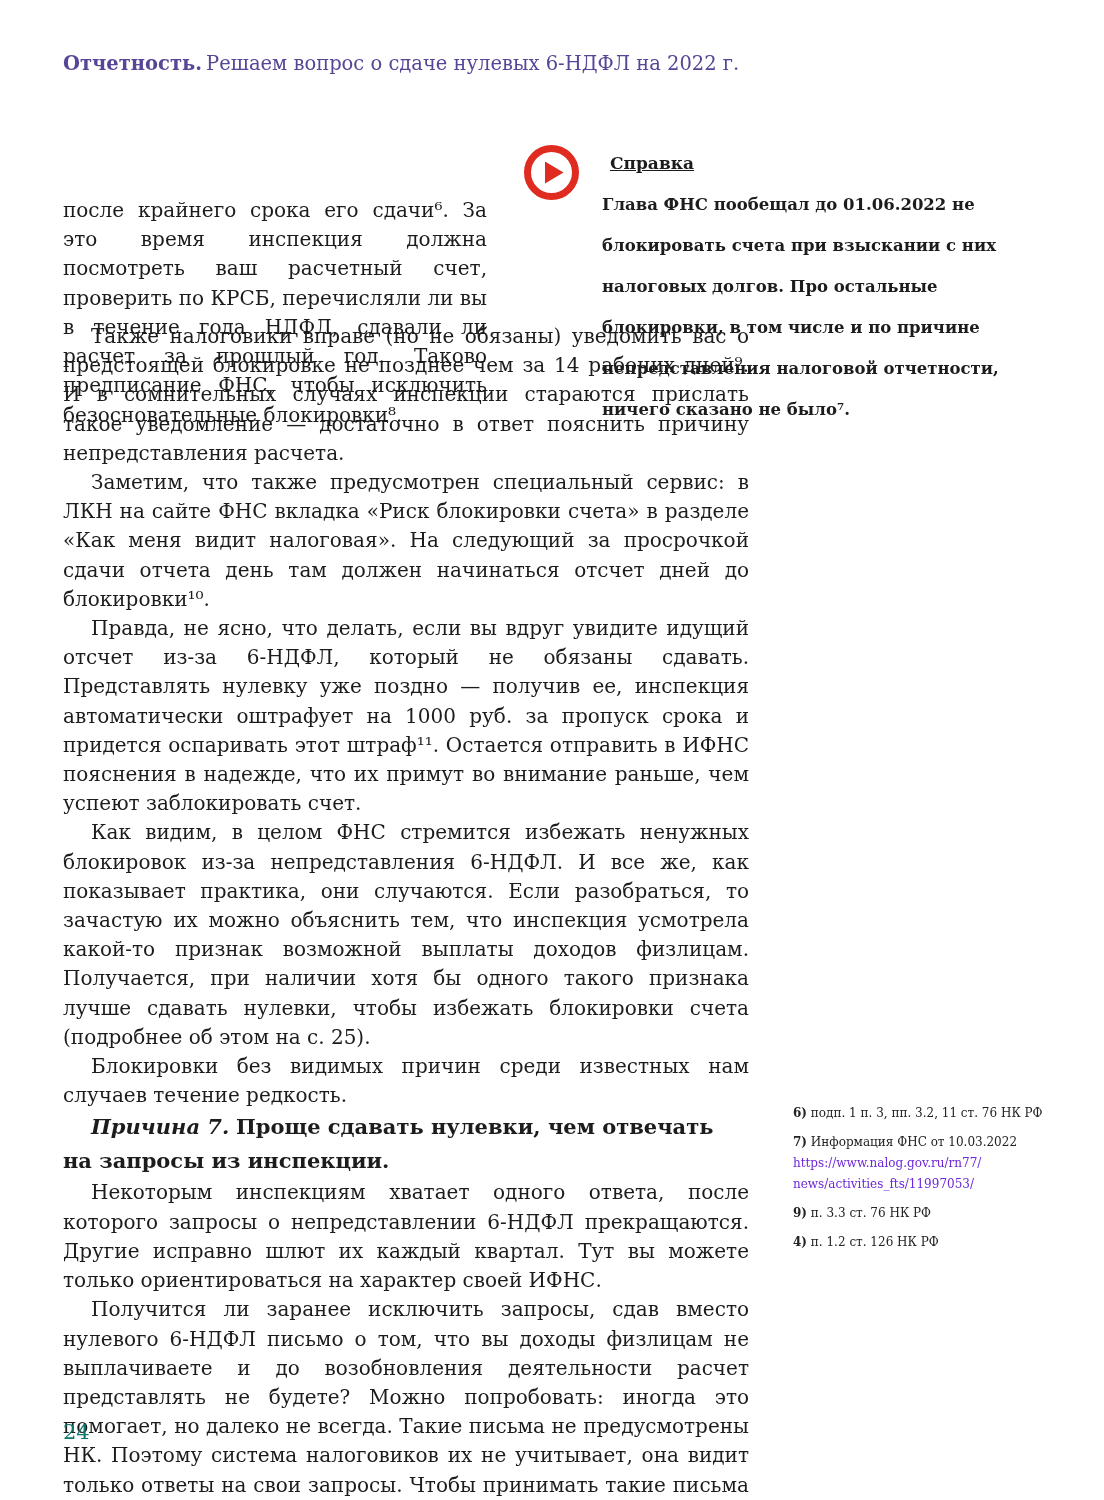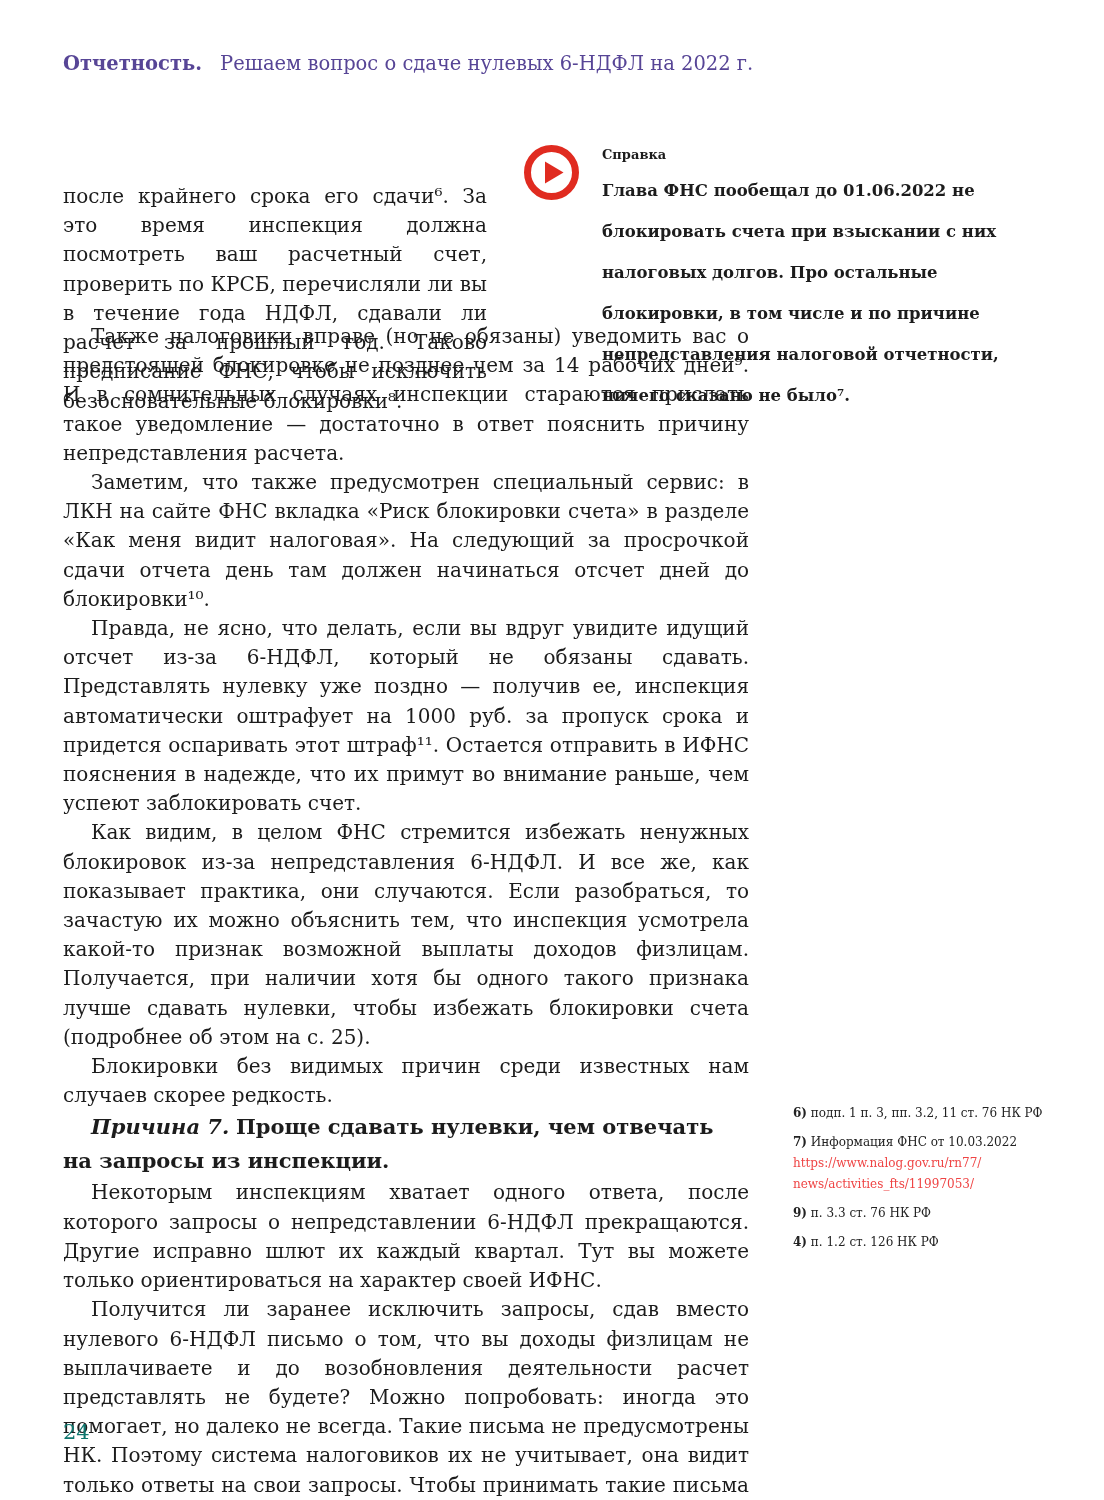--- a/index.html
+++ b/index.html
@@ -15,21 +15,21 @@
 
   
   .header {
     position: absolute;
     left: 63px;
     top: 52px;
     font-size: 19.5px;
     color: #574596;
     white-space: nowrap;
   }
-  .header .section-label { font-weight: bold; margin-right: 18px; }
+  .header .section-label { font-weight: bold; margin-right: 4px; }
 
   
   .intro-row {
     position: absolute;
     left: 63px;
     top: 142px;
     width: 980px;
     display: flex;
     align-items: flex-end;
   }
@@ -46,24 +46,25 @@
     align-items: flex-start;
   }
   .spravka-icon {
     flex: none;
     width: 57px;
     height: 57px;
     margin-top: 2px;
   }
   .spravka-content { margin-left: 22px; width: 434px; }
   .spravka-title {
-    font-size: 13px;
+    font-size: 17px;
     font-weight: bold;
     line-height: 26px;
-    margin: 0;
+    margin: 8px;
+    text-decoration: underline;
   }
   .spravka-body {
     font-size: 16.5px;
     font-weight: bold;
     line-height: 41px;
     margin: 2px 0 0 0;
     text-align: left;
   }
 
   
@@ -96,21 +97,21 @@
     width: 256px;
     font-size: 12px;
     line-height: 21px;
     color: #222222;
   }
   .fn { margin-bottom: 8px; }
   .fn-num { font-weight: bold; }
   .fn-link {
     display: block;
     white-space: pre-line;
-    color: #ef4444;
+    color: #6d28d9;
     text-decoration: none;
     cursor: pointer;
   }
   .fn-link:empty { display: none; }
 
   .page-number {
     position: absolute;
     left: 63px;
     top: 1420px;
     font-size: 21px;
@@ -141,21 +142,21 @@
         <p class="spravka-body">Глава ФНС пообещал до 01.06.2022 не блокировать счета при взыскании с них налоговых долгов. Про остальные блокировки, в том числе и по причине непредставления налоговой отчетности, ничего сказано не было⁷.</p>
       </div>
     </div>
   </div>
 
   <div class="main-text">
     <p>Также налоговики вправе (но не обязаны) уведомить вас о предстоящей блокировке не позднее чем за 14 рабочих дней⁹. И в сомнительных случаях инспекции стараются прислать такое уведомление — достаточно в ответ пояснить причину непредставления расчета.</p>
     <p>Заметим, что также предусмотрен специальный сервис: в ЛКН на сайте ФНС вкладка «Риск блокировки счета» в разделе «Как меня видит налоговая». На следующий за просрочкой сдачи отчета день там должен начинаться отсчет дней до блокировки¹⁰.</p>
     <p>Правда, не ясно, что делать, если вы вдруг увидите идущий отсчет из-за 6-НДФЛ, который не обязаны сдавать. Представлять нулевку уже поздно — получив ее, инспекция автоматически оштрафует на 1000 руб. за пропуск срока и придется оспаривать этот штраф¹¹. Остается отправить в ИФНС пояснения в надежде, что их примут во внимание раньше, чем успеют заблокировать счет.</p>
     <p>Как видим, в целом ФНС стремится избежать ненужных блокировок из-за непредставления 6-НДФЛ. И все же, как показывает практика, они случаются. Если разобраться, то зачастую их можно объяснить тем, что инспекция усмотрела какой-то признак возможной выплаты доходов физлицам. Получается, при наличии хотя бы одного такого признака лучше сдавать нулевки, чтобы избежать блокировки счета (подробнее об этом на с. 25).</p>
-    <p>Блокировки без видимых причин среди известных нам случаев скорее редкость.</p>
+    <p>Блокировки без видимых причин среди известных нам случаев течение редкость.</p>
 
     <p class="heading2">
       <span class="h2-label">Причина 7.</span>
       <span class="h2-text">Проще сдавать нулевки, чем отвечать на запросы из инспекции.</span>
     </p>
 
     <p>Некоторым инспекциям хватает одного ответа, после которого запросы о непредставлении 6-НДФЛ прекращаются. Другие исправно шлют их каждый квартал. Тут вы можете только ориентироваться на характер своей ИФНС.</p>
     <p>Получится ли заранее исключить запросы, сдав вместо нулевого 6-НДФЛ письмо о том, что вы доходы физлицам не выплачиваете и до возобновления деятельности расчет представлять не будете? Можно попробовать: иногда это помогает, но далеко не всегда. Такие письма не предусмотрены НК. Поэтому система налоговиков их не учитывает, она видит только ответы на свои запросы. Чтобы принимать такие письма во внимание, инспекция должна обрабатывать их вручную.</p>
   </div>
 

